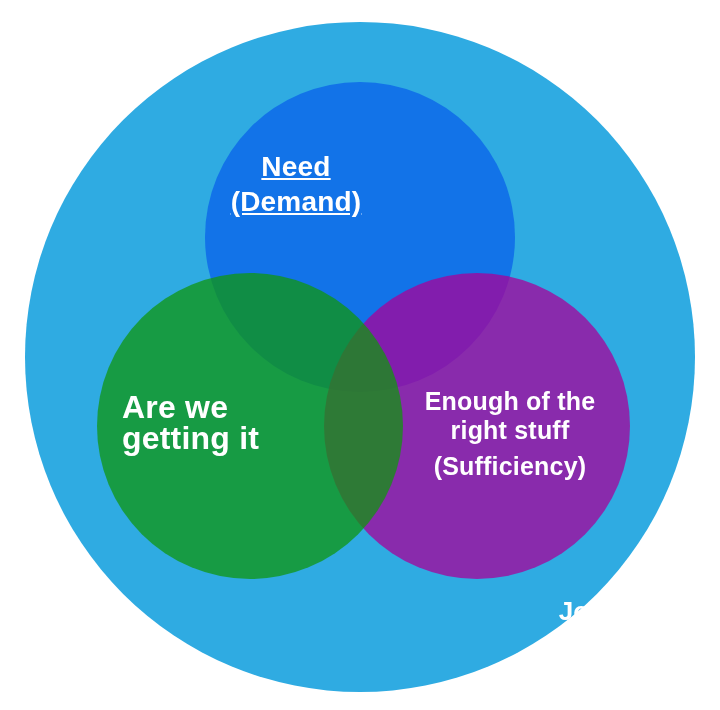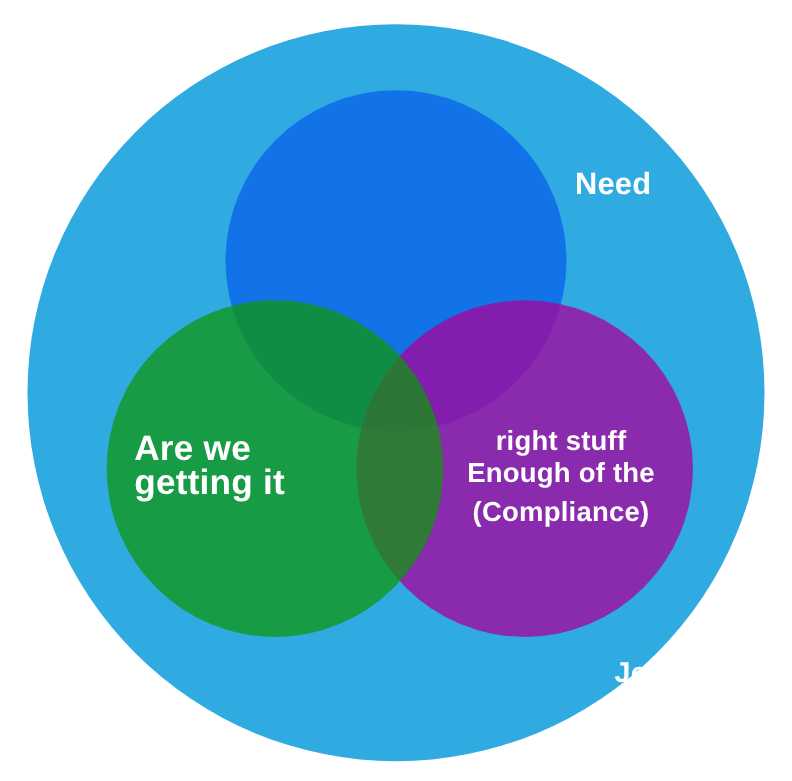--- a/index.html
+++ b/index.html
@@ -23,23 +23,24 @@
   .label {
     position: absolute;
     color: #ffffff;
     font-weight: bold;
     letter-spacing: 0.2px;
   }
   .need-label {
     left: 0;
     top: 149px;
     width: 592px;
-    text-align: right;
+    text-align: center;
     font-size: 28px;
     line-height: 35px;
+    text-decoration: underline;
   }
   .quality-label {
     left: 122px;
     top: 392px;
     width: 215px;
     text-align: left;
     font-size: 32px;
     line-height: 31px;
   }
   .sufficiency-label {
@@ -69,29 +70,30 @@
 
   <svg class="venn-svg" width="720" height="710" viewBox="0 0 720 710">
     <circle cx="360" cy="357" r="335" fill="#2fabe2"></circle>
     <circle cx="360" cy="237" r="155" fill="#1273e8"></circle>
     <circle cx="477" cy="426" r="153" fill="rgba(168,0,153,0.75)"></circle>
     <circle cx="250" cy="426" r="153" fill="rgba(16,149,15,0.75)"></circle>
   </svg>
 
   <div class="label need-label" style="color: rgb(255, 255, 255);">
     <div>Need</div>
+    <div>(Demand)</div>
   </div>
 
   <div class="label quality-label" style="color: rgb(255, 255, 255);">
     <div>Are we getting it</div>
   </div>
 
   <div class="label sufficiency-label" style="color: rgb(255, 255, 255);">
+    <div>Enough of the</div>
     <div>right stuff</div>
-    <div>Enough of the</div>
-    <div class="gap-line">(Compliance)</div>
+    <div class="gap-line">(Sufficiency)</div>
   </div>
 
   <div class="label joint-label" style="color: rgb(255, 255, 255);">
     <div>Joint system</div>
   </div>
 
 </div>
 
 </body></html>

